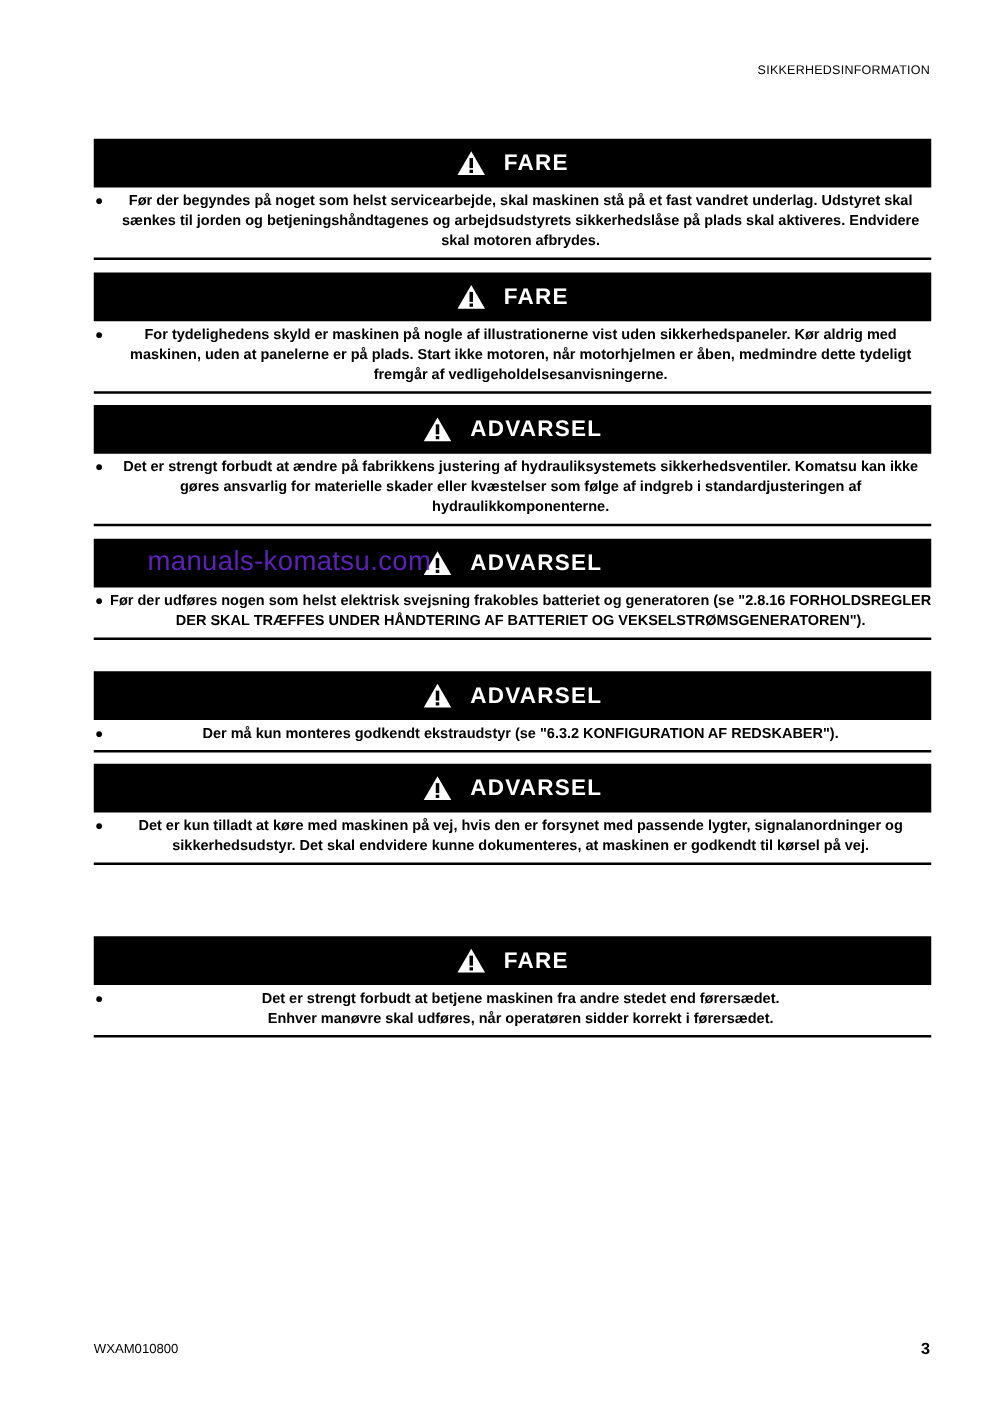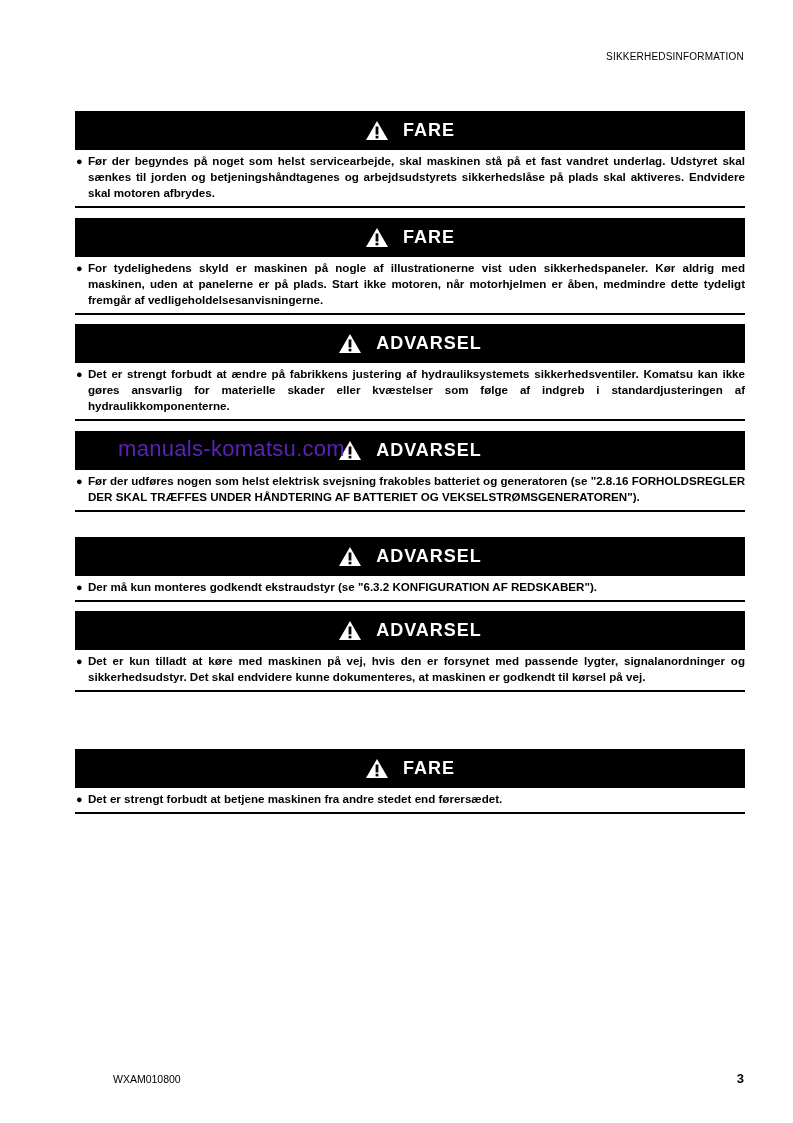--- a/index.html
+++ b/index.html
@@ -23,29 +23,29 @@
   .bar .icon svg { width: 24px; height: 21px; display: block; }
   .content {
     padding: 3px 0 5px 0;
     font-size: 11.6px; line-height: 16px; font-weight: bold;
     text-align: justify; position: relative;
   }
   .item { position: relative; padding-left: 13px; }
   .item .bullet {
     position: absolute; left: 1px; top: 0; font-size: 11px;
   }
-  .item p { margin: 0; }
+  .item p { margin: 0; text-align: center; }
   .rule { height: 2px; background: #000; }
   .watermark {
     position: absolute; left: 118px; top: 436px;
     font-size: 22px; color: #6d28d9; font-weight: normal;
     letter-spacing: 0.3px; pointer-events: none; opacity: 0.85;
   }
   .footer-code {
-    position: absolute; left: 75px; top: 1073px; font-size: 10.5px; margin-left: 38px;
+    position: absolute; left: 75px; top: 1073px; font-size: 10.5px;
   }
   .footer-page {
     position: absolute; right: 49px; top: 1071px; font-size: 13px; font-weight: bold;
   }
 </style>
 </head>
 <body>
 
 <div class="running-head">SIKKERHEDSINFORMATION</div>
 
@@ -177,20 +177,21 @@
           <rect x="10.6" y="6.5" width="2.8" height="8" fill="#000"></rect>
           <rect x="10.6" y="15.8" width="2.8" height="2.6" fill="#000"></rect>
         </svg>
     </span>
     <span>FARE</span>
   </div>
   <div class="content" style="text-align:left;">
     <div class="item">
       <span class="bullet">●</span>
       <p>Det er strengt forbudt at betjene maskinen fra andre stedet end førersædet.</p>
+      <p>Enhver manøvre skal udføres, når operatøren sidder korrekt i førersædet.</p>
     </div>
   </div>
   <div class="rule"></div>
 </div>
 
 <div class="watermark">manuals-komatsu.com</div>
 
 <div class="footer-code">WXAM010800</div>
 <div class="footer-page">3</div>
 

